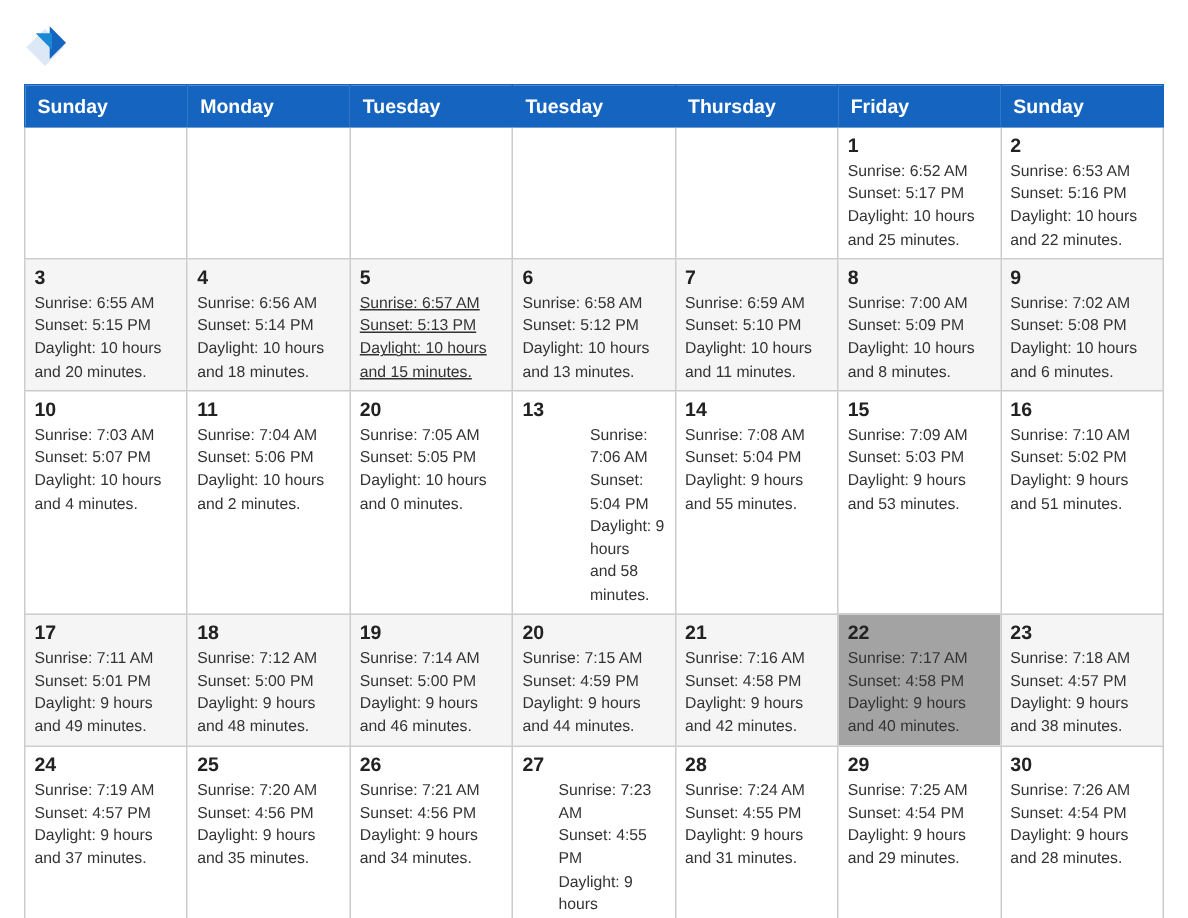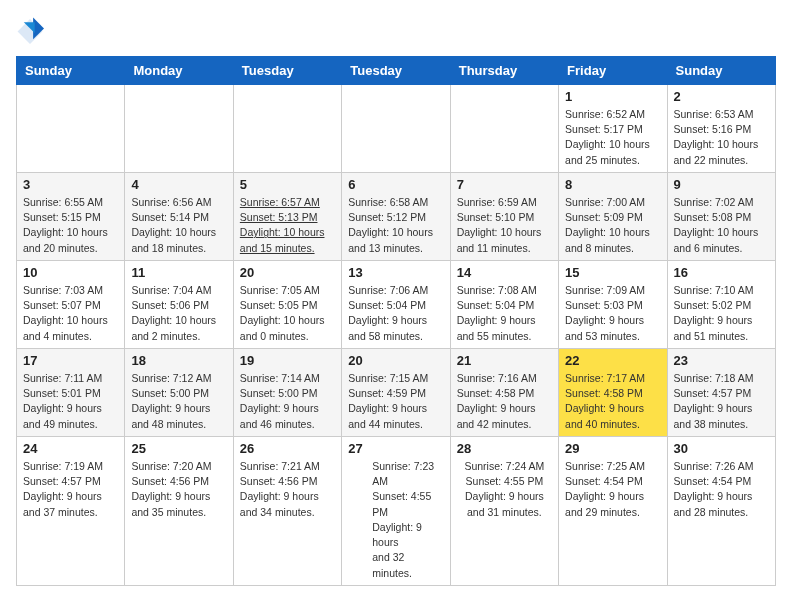--- a/index.html
+++ b/index.html
@@ -205,21 +205,21 @@
         </td>
         <td>
           <div class="day-number">20</div>
           <div class="day-info" style="white-space: pre-line;">Sunrise: 7:05 AM
 Sunset: 5:05 PM
 Daylight: 10 hours
 and 0 minutes.</div>
         </td>
         <td>
           <div class="day-number">13</div>
-          <div class="day-info" style="white-space: pre-line;">Sunrise: 7:06 AM
+          <div class="day-info" style="white-space: pre-line; margin-left: 45px;">Sunrise: 7:06 AM
 Sunset: 5:04 PM
 Daylight: 9 hours
 and 58 minutes.</div>
         </td>
         <td>
           <div class="day-number">14</div>
           <div class="day-info" style="white-space: pre-line;">Sunrise: 7:08 AM
 Sunset: 5:04 PM
 Daylight: 9 hours
 and 55 minutes.</div>
@@ -268,21 +268,21 @@
 Daylight: 9 hours
 and 44 minutes.</div>
         </td>
         <td style="background: rgb(245, 245, 245);">
           <div class="day-number">21</div>
           <div class="day-info" style="white-space: pre-line;">Sunrise: 7:16 AM
 Sunset: 4:58 PM
 Daylight: 9 hours
 and 42 minutes.</div>
         </td>
-        <td style="background: #fde047;">
+        <td style="background: #a3a3a3;">
           <div class="day-number">22</div>
           <div class="day-info" style="white-space: pre-line;">Sunrise: 7:17 AM
 Sunset: 4:58 PM
 Daylight: 9 hours
 and 40 minutes.</div>
         </td>
         <td style="background: rgb(245, 245, 245);">
           <div class="day-number">23</div>
           <div class="day-info" style="white-space: pre-line;">Sunrise: 7:18 AM
 Sunset: 4:57 PM
@@ -314,21 +314,21 @@
         </td>
         <td>
           <div class="day-number">27</div>
           <div class="day-info" style="white-space: pre-line; margin-left: 24px;">Sunrise: 7:23 AM
 Sunset: 4:55 PM
 Daylight: 9 hours
 and 32 minutes.</div>
         </td>
         <td>
           <div class="day-number">28</div>
-          <div class="day-info" style="white-space: pre-line; text-align: center;">Sunrise: 7:24 AM
+          <div class="day-info" style="white-space: pre-line;">Sunrise: 7:24 AM
 Sunset: 4:55 PM
 Daylight: 9 hours
 and 31 minutes.</div>
         </td>
         <td>
           <div class="day-number">29</div>
           <div class="day-info" style="white-space: pre-line;">Sunrise: 7:25 AM
 Sunset: 4:54 PM
 Daylight: 9 hours
 and 29 minutes.</div>

